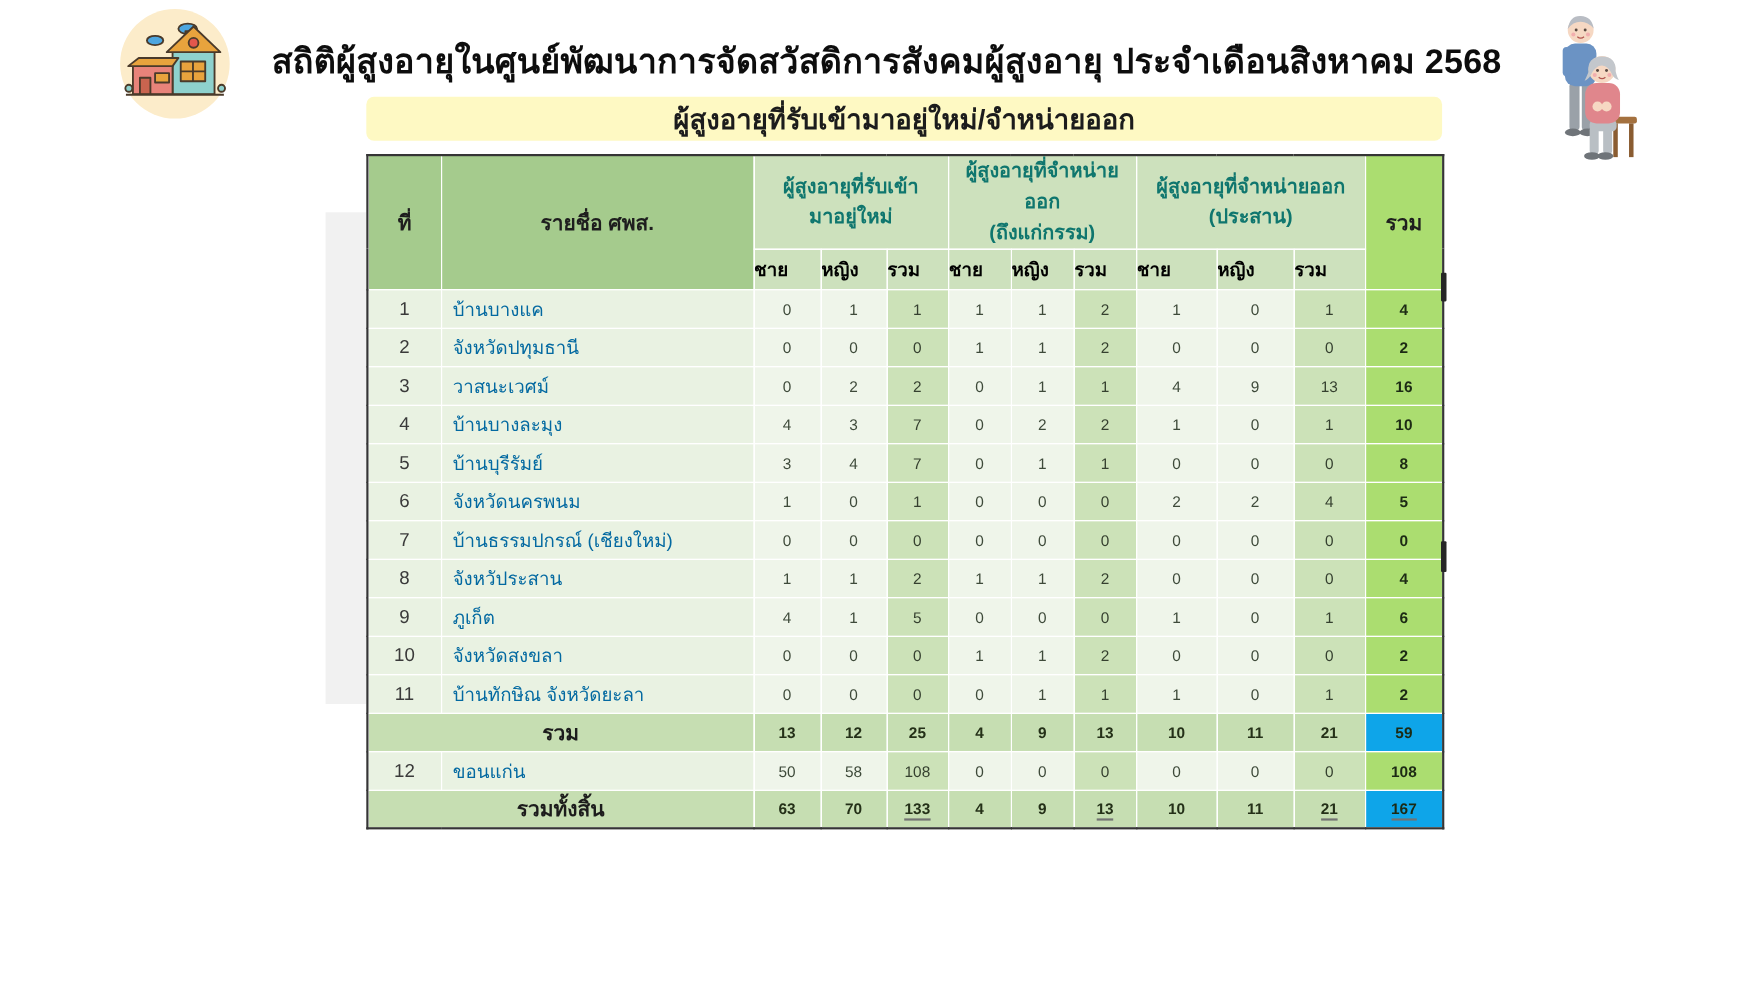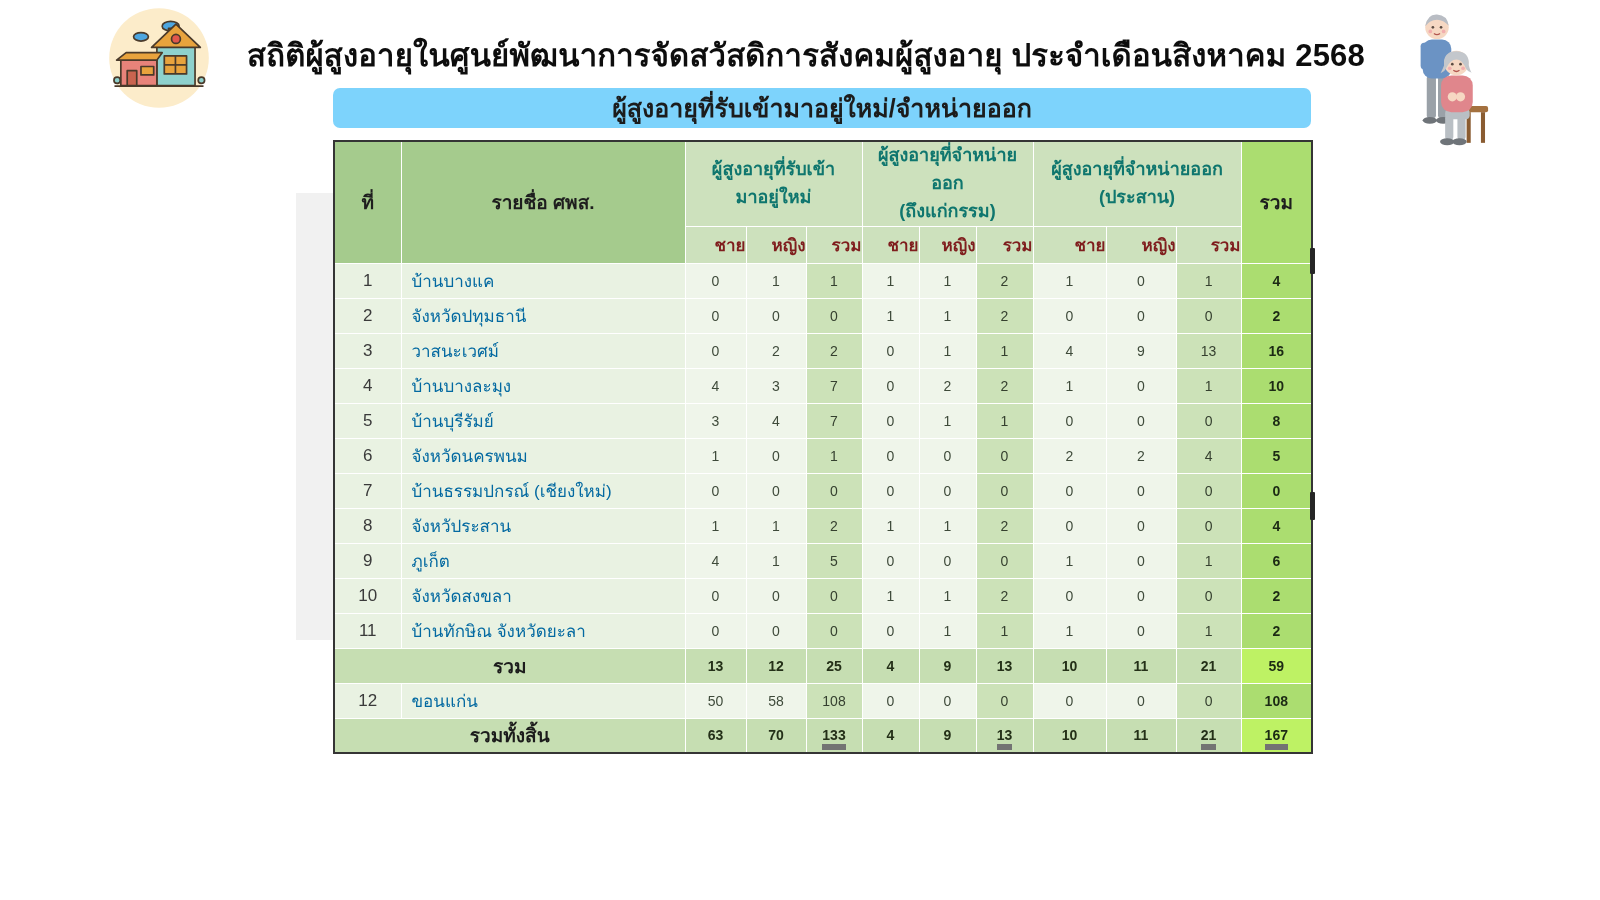--- a/index.html
+++ b/index.html
@@ -3,55 +3,55 @@
 <meta charset="utf-8">
 <style>
   *{margin:0;padding:0;box-sizing:border-box}
   html,body{width:1600px;height:900px}
   body{background:#fff;font-family:"Liberation Sans","DejaVu Sans",sans-serif;position:relative;overflow:hidden;color:#222}
   .slide{position:absolute;inset:0;background:#ffffff}
 
   .title{position:absolute;left:215px;top:30px;width:1150px;text-align:right;
          font-size:31px;font-weight:bold;color:#0d0d0d;letter-spacing:.2px}
 
-  .banner{position:absolute;left:333px;top:88px;width:978px;height:40px;background:#7dd3fc;
+  .banner{position:absolute;left:333px;top:88px;width:978px;height:40px;background:#fef9c3;
           border-radius:7px;display:flex;align-items:center;justify-content:center;
           font-size:25px;font-weight:bold;color:#1c1c1c}
 
   .left-strip{position:absolute;left:296px;top:193px;width:37px;height:447px;background:#f1f1f1}
 
   .tick{position:absolute;width:5px;background:#262626;border-radius:1px}
   .tick1{left:1310px;top:248px;height:26px}
   .tick2{left:1310px;top:492px;height:28px}
 
   .tablewrap{position:absolute;left:333px;top:140px;width:978px;height:595px}
   table{border-collapse:collapse;width:978px;table-layout:fixed;border:2px solid #353535}
   th,td{border:1px solid rgba(255,255,255,.9);overflow:hidden;vertical-align:middle}
 
   thead .group-row th{height:68px}
   thead .sub-row th{height:37px}
   tbody tr{height:35px}
 
   .h-main{background:#a5cb8d;font-size:19px;font-weight:bold;color:#1e1e1e;text-align:center}
   .h-group{background:#cde1bd;font-size:18px;font-weight:bold;color:#0f766e;text-align:center;line-height:1.55}
   .h-group span{display:block}
-  .h-sub{background:#cde1bd;font-size:17px;font-weight:bold;color:#7f1d1d;text-align:right}
+  .h-sub{background:#cde1bd;font-size:17px;font-weight:bold;color:#000000;text-align:left}
   .h-grand{background:#abdd70;font-size:19px;font-weight:bold;color:#1e1e1e;text-align:center}
 
   td.c-no{background:#e9f2e2;text-align:center;font-size:17px;color:#3a3a3a}
   td.c-name{background:#e9f2e2;text-align:left;padding-left:10px;font-size:17px;color:#0369a1}
   td.c-num{background:#eff5ea;text-align:center;font-size:14px;color:#3e4a3a}
   td.c-sub{background:#cce2b8;text-align:center;font-size:14px;color:#35402f}
   td.c-grand{background:#abdd70;text-align:center;font-size:14px;font-weight:bold;color:#1c2a14}
 
   tr.summary td{background:#c6deb2;font-weight:bold}
   tr.summary td.c-sum-label{text-align:center;font-size:19px;color:#1c1c1c}
   tr.summary td.c-num,tr.summary td.c-sub{font-size:14px;color:#243018;background:#c6deb2}
-  tr.summary td.c-grand{background:#bef264}
-  .u{border-bottom:6px solid #737373;padding-bottom:1px}
+  tr.summary td.c-grand{background:#0ea5e9}
+  .u{border-bottom:2px solid #737373;padding-bottom:1px}
 
   .footer{position:absolute;left:30px;top:834px;font-size:16px;font-weight:bold;color:#0e0e0e}
 
   .house-icon{position:absolute;left:106px;top:5px;width:106px;height:106px}
   .couple-icon{position:absolute;left:1381px;top:12px;width:114px;height:138px}
 </style>
 </head>
 <body>
 
 <div class="slide">

